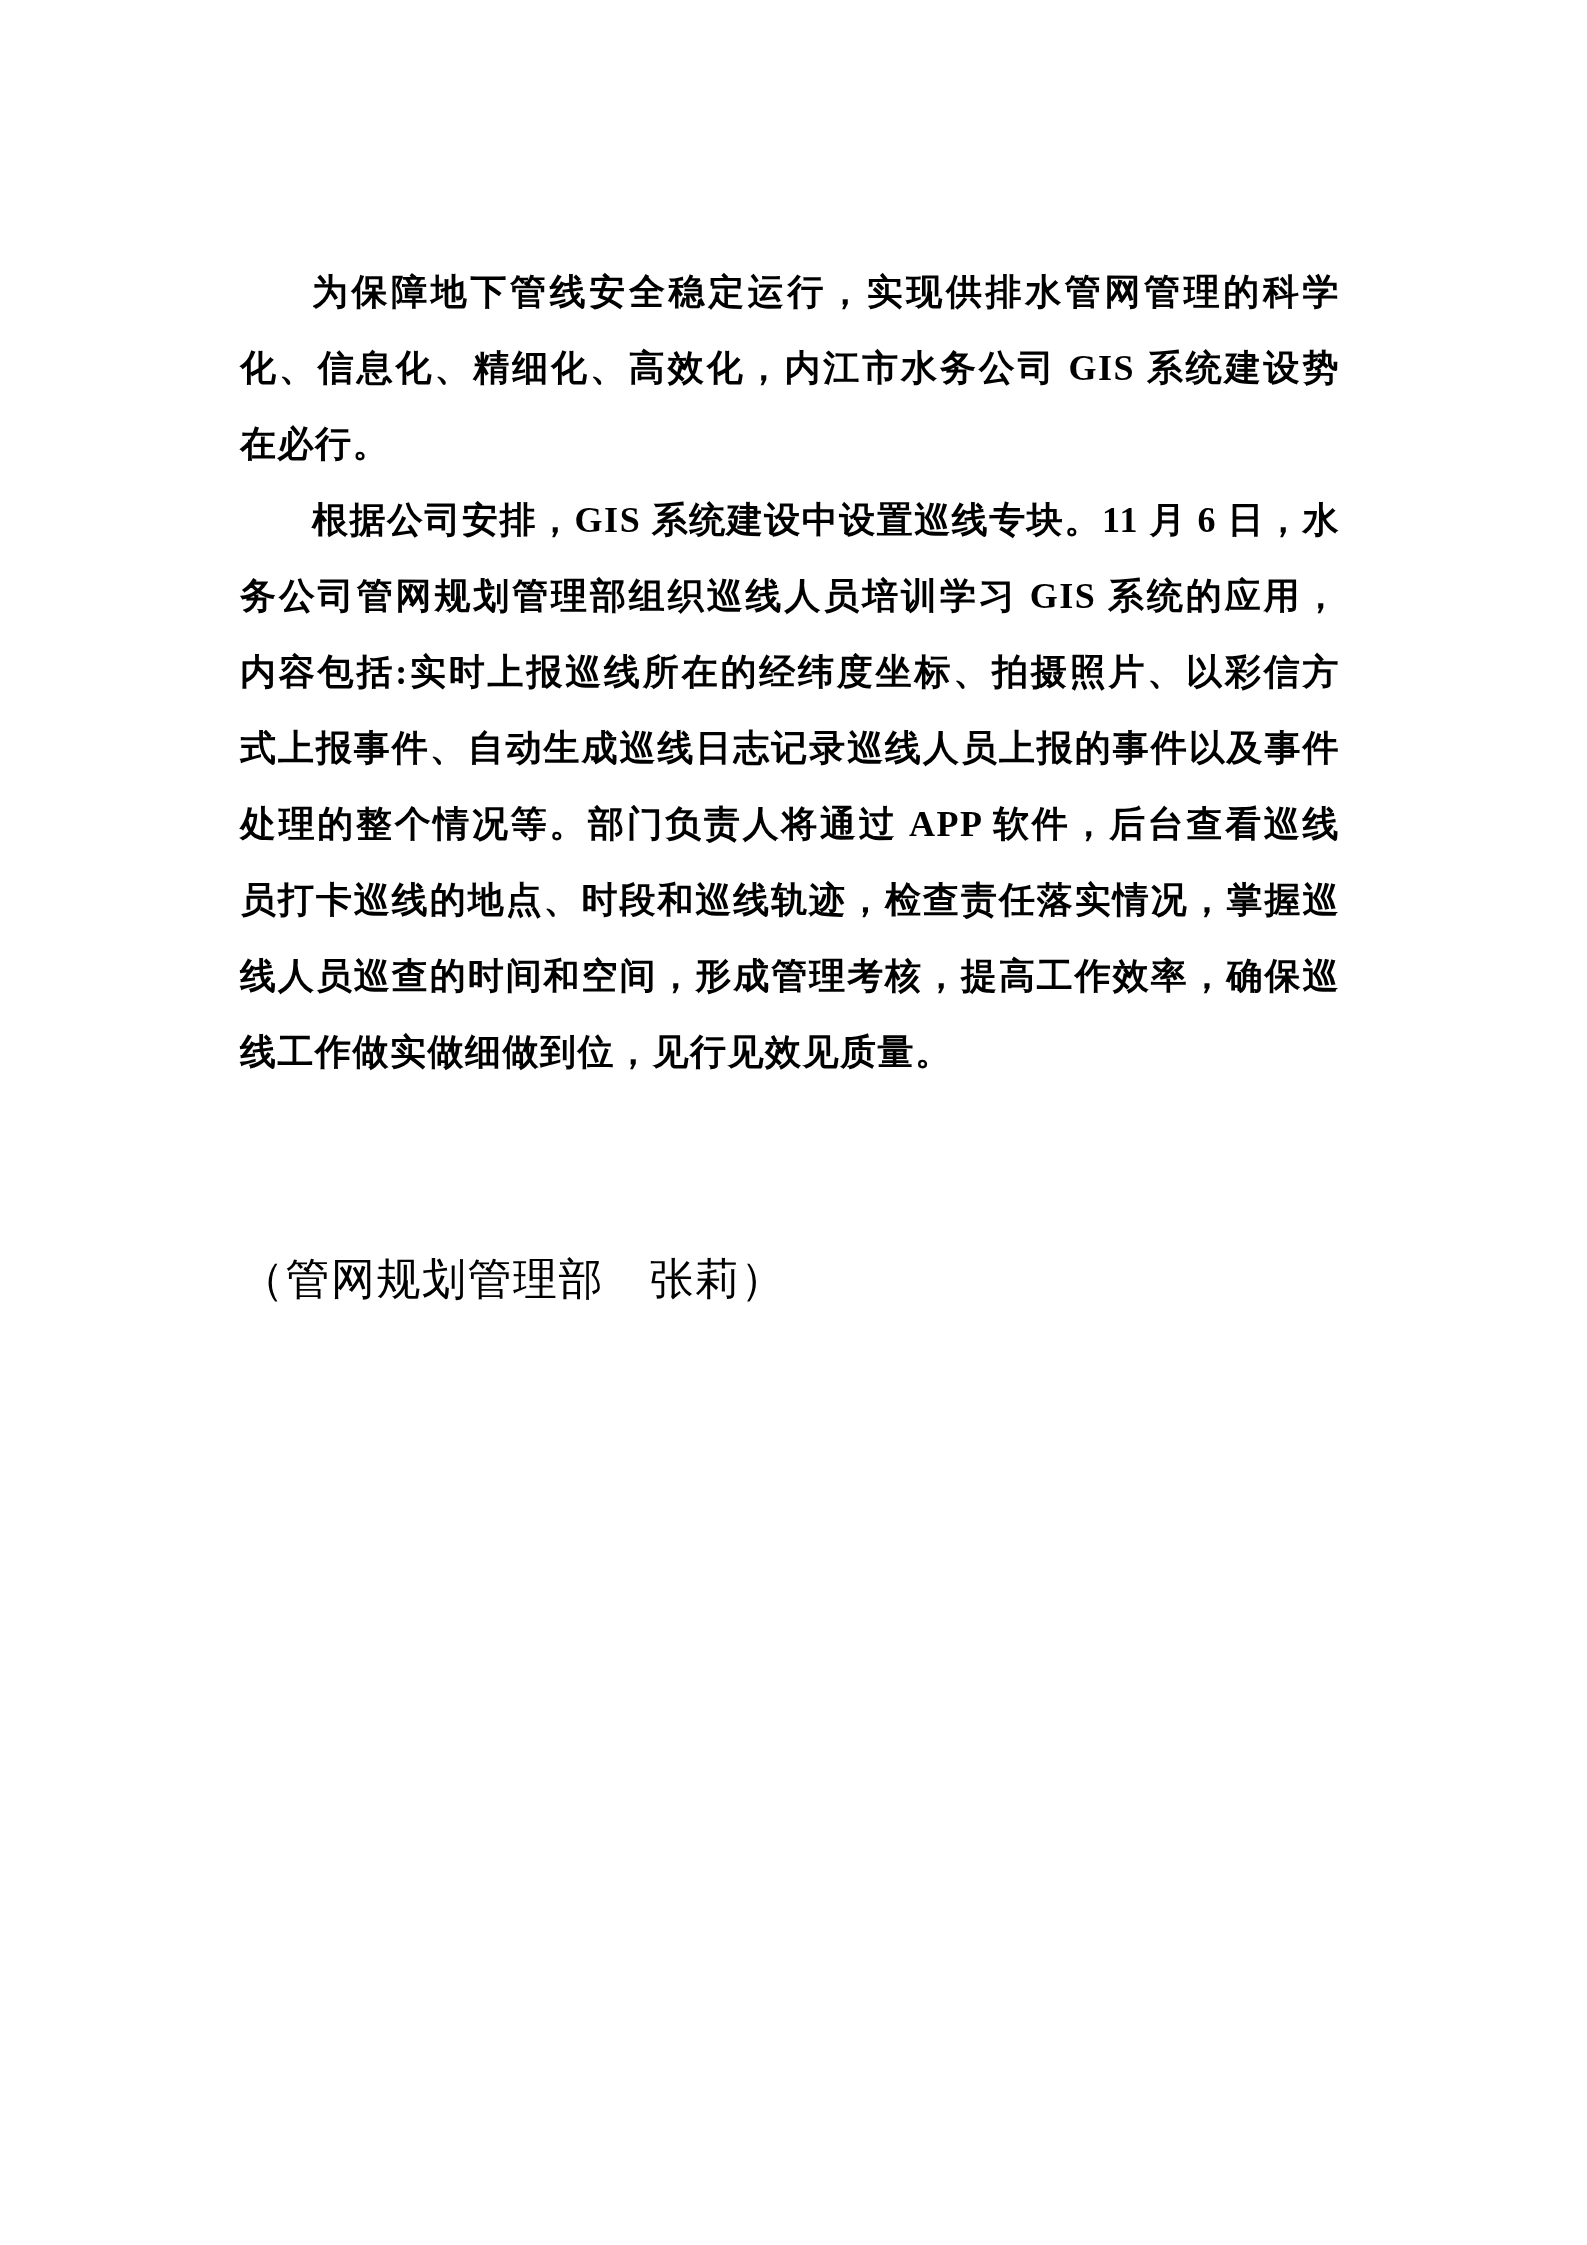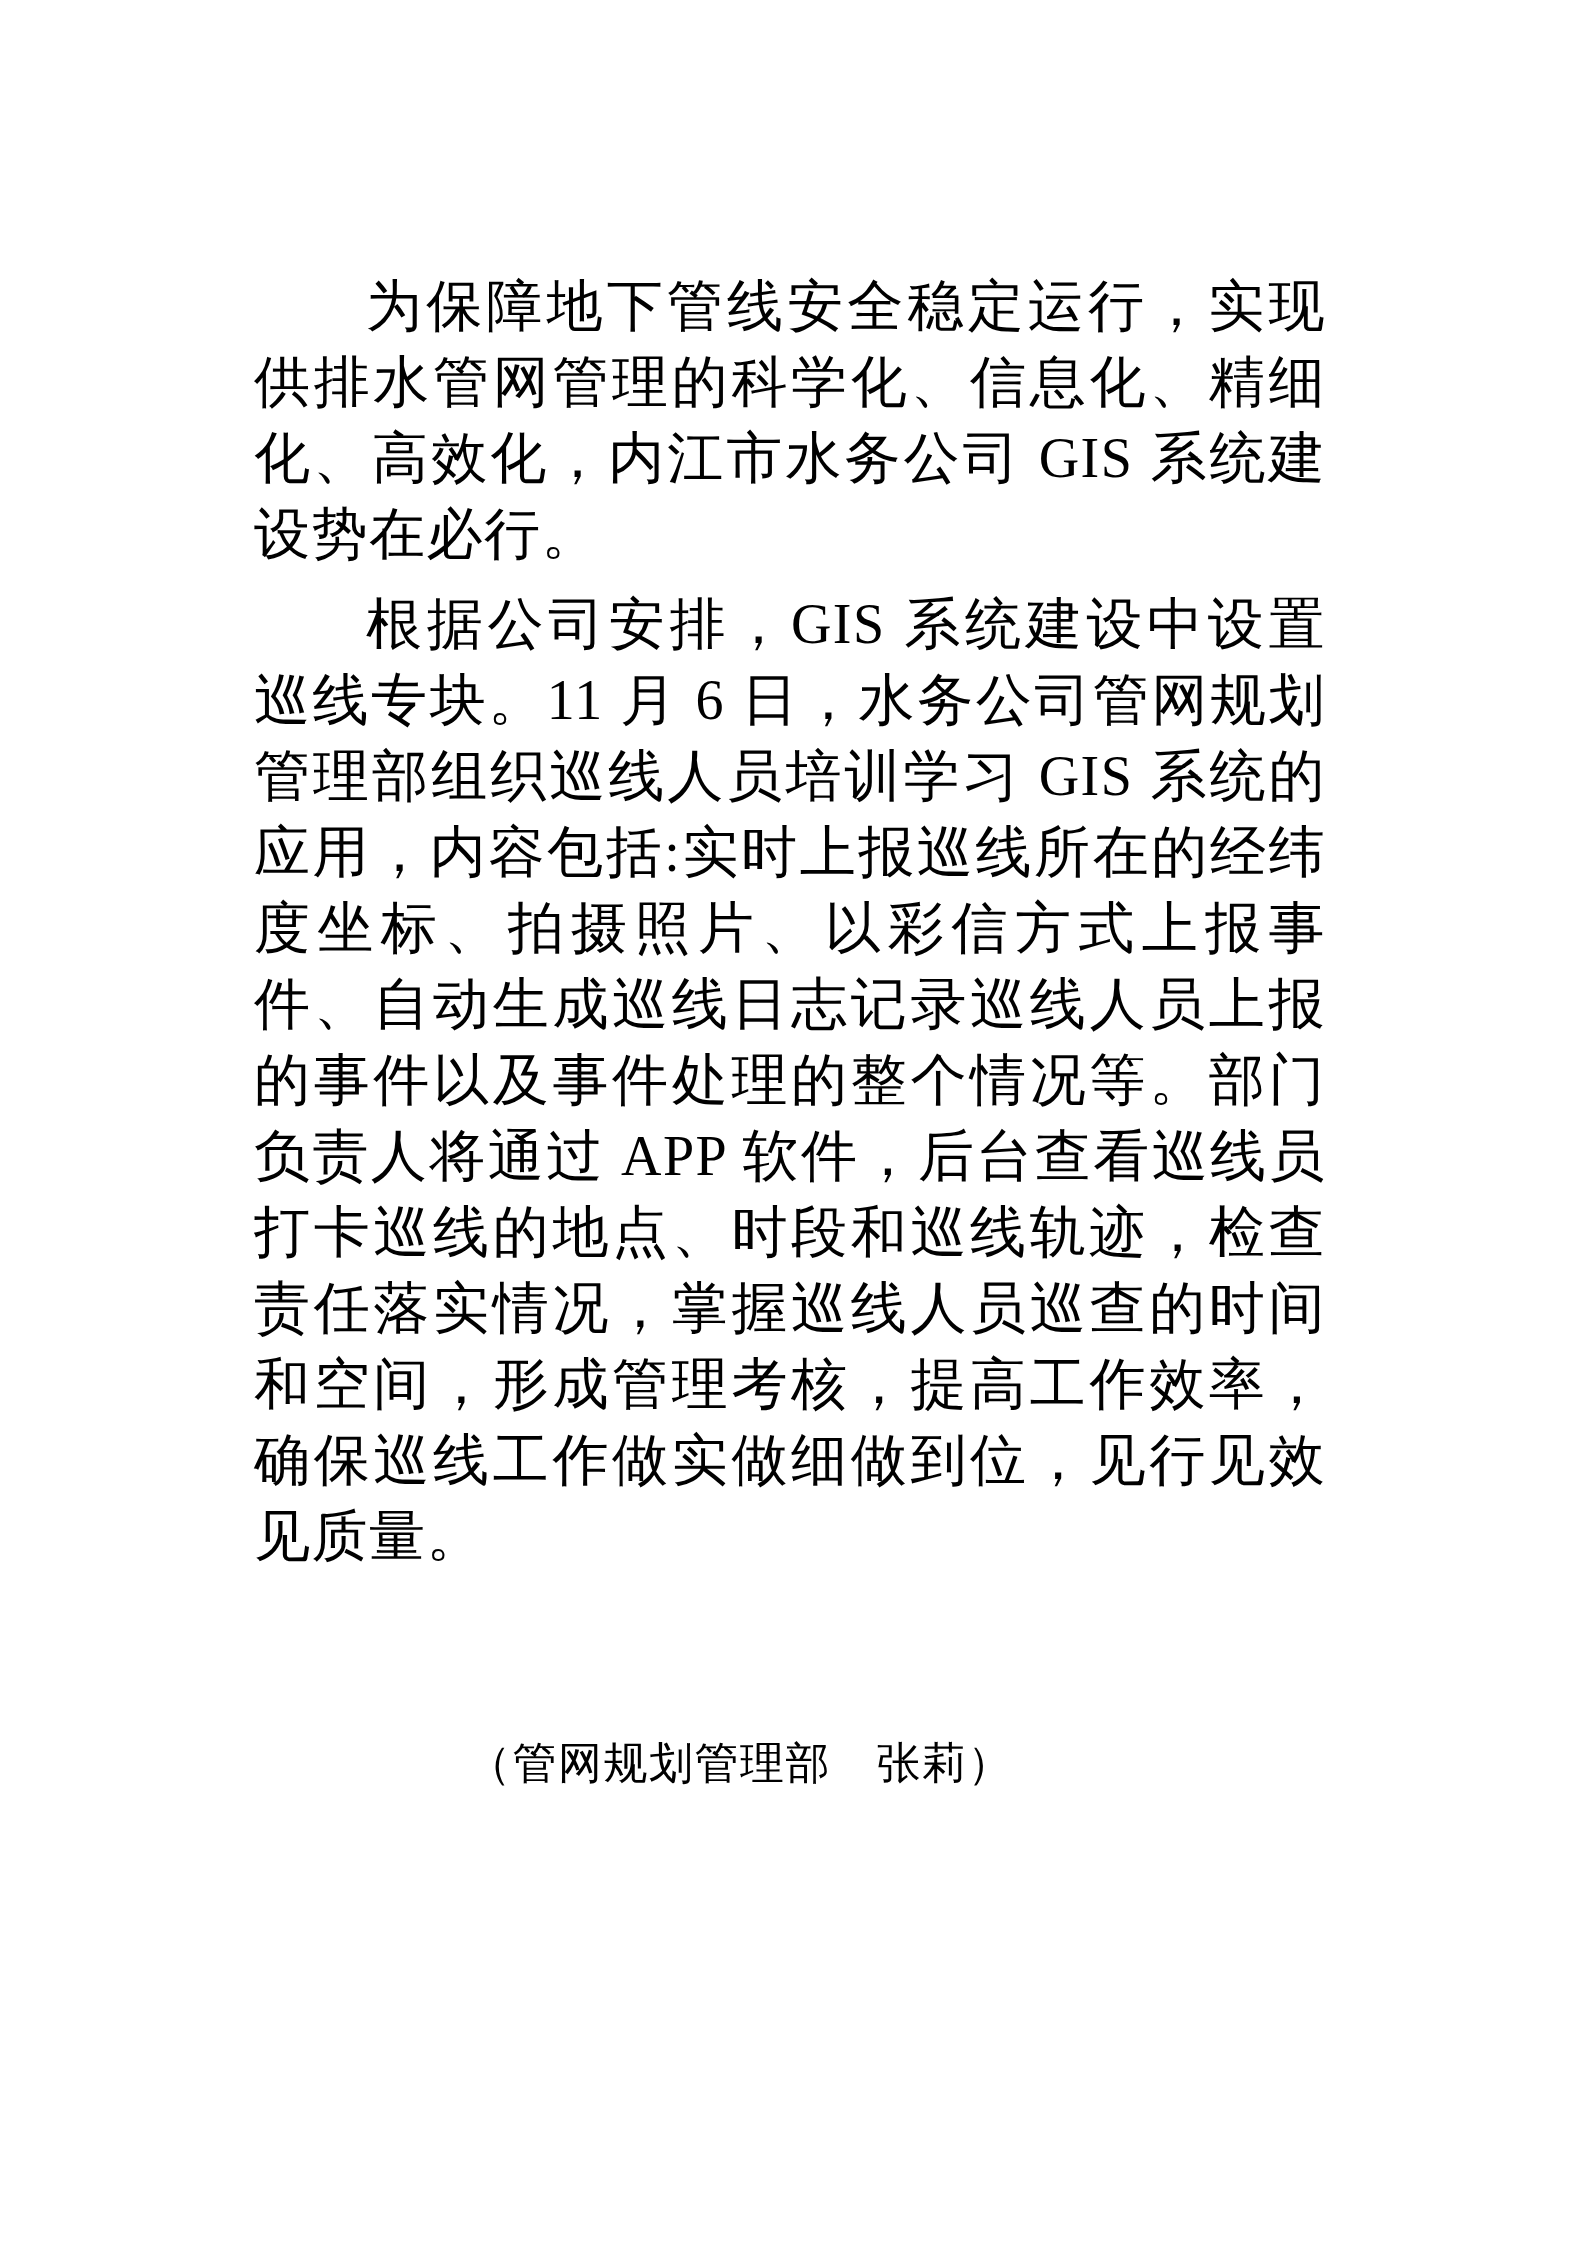--- a/index.html
+++ b/index.html
@@ -12,35 +12,35 @@
     width: 1587px;
     height: 2245px;
     background: #ffffff;
     box-sizing: border-box;
     padding: 254px 247px 0 240px;
     font-family: "Liberation Serif", "DejaVu Serif", serif;
     color: #000000;
     overflow: hidden;
   }
   .para {
-    margin: 14px;
-    font-size: 56px;
+    margin: 0;
+    font-size: 36px;
     line-height: 76px;
     letter-spacing: 1.5px;
     text-align: justify;
     text-justify: inter-ideograph;
     text-indent: 2em;
-    font-weight: 400;
+    font-weight: 700;
   }
   .signature {
     margin: 152px 0 0 0;
     font-size: 44px;
     line-height: 76px;
     letter-spacing: 1.5px;
-    text-align: center;
+    text-align: left;
     padding-right: 100px;
     font-weight: 400;
     white-space: nowrap;
   }
 </style>
 </head>
 <body>
 
 <div class="page" style="background: rgb(255, 255, 255); color: rgb(0, 0, 0);">
   <p class="para">为保障地下管线安全稳定运行，实现供排水管网管理的科学化、信息化、精细化、高效化，内江市水务公司 GIS 系统建设势在必行。</p>

